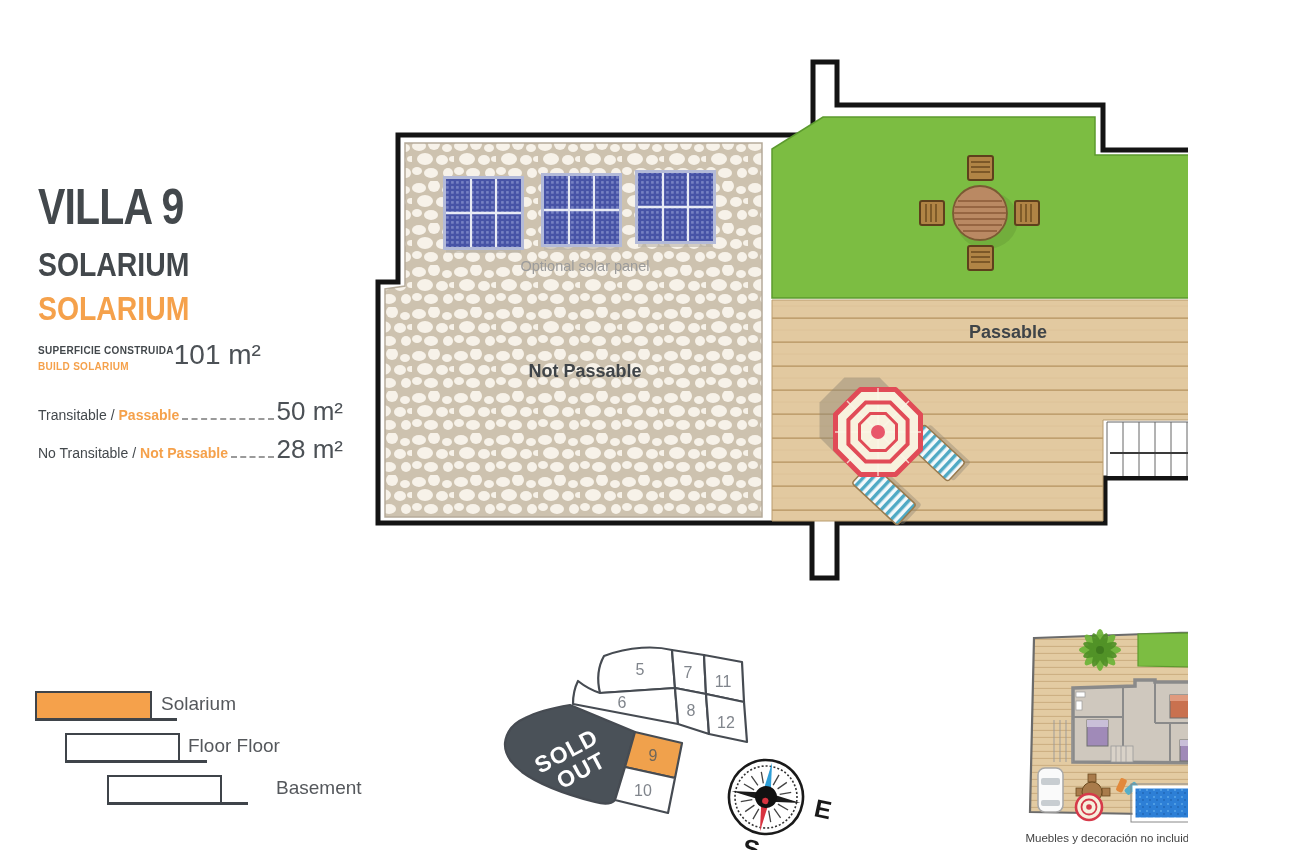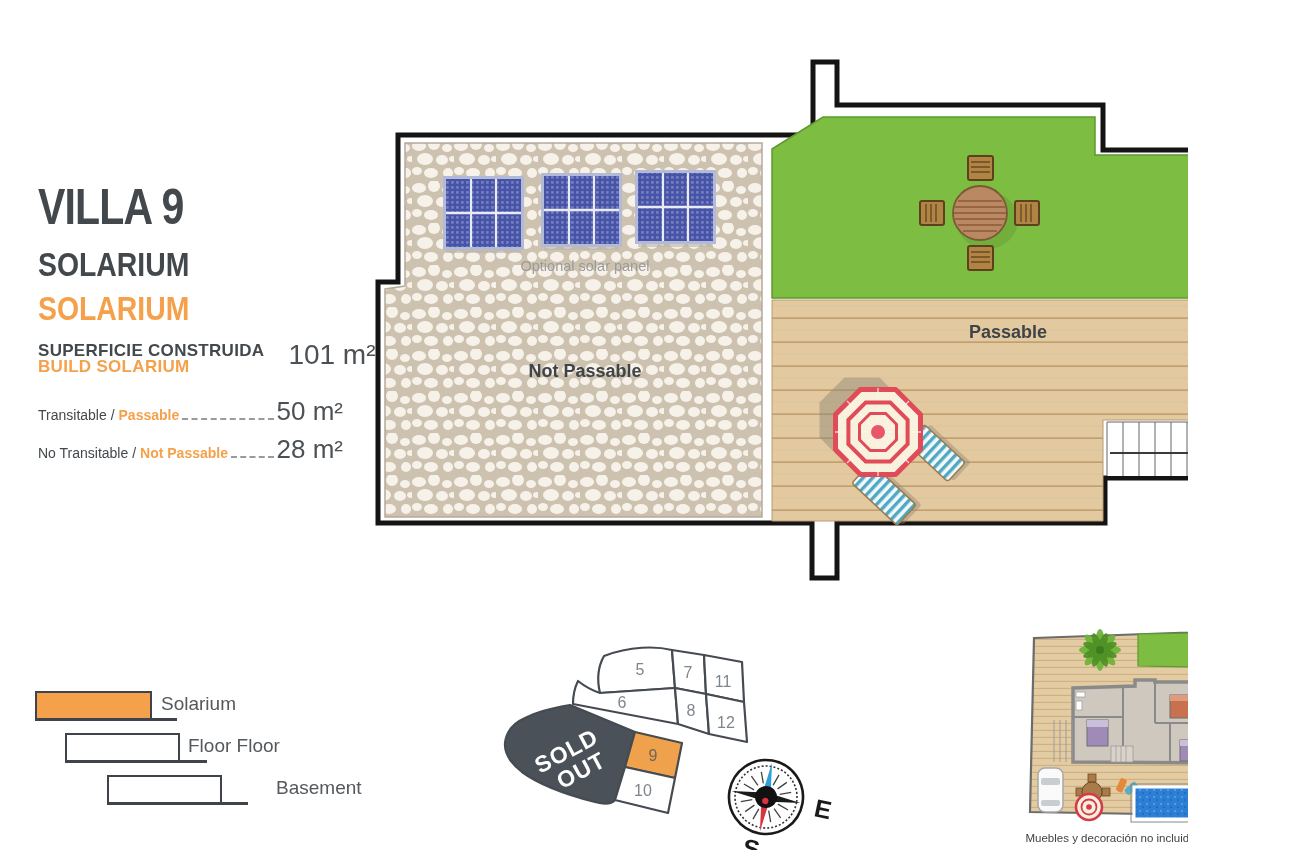--- a/index.html
+++ b/index.html
@@ -7,23 +7,23 @@
           font-family:"Liberation Sans",sans-serif;color:#43484C;}
   .abs{position:absolute;}
   
   .villa-title{left:38px;top:178px;font-size:50px;font-weight:800;letter-spacing:-1px;
                transform:scaleX(.82);transform-origin:left top;color:var(--dark-text,#43484C);white-space:nowrap;}
   .sub-dark{left:38px;top:246px;font-size:33px;font-weight:800;transform:scaleX(.86);transform-origin:left top;
             color:var(--dark-text,#43484C);white-space:nowrap;}
   .sub-accent{left:38px;top:290px;font-size:33px;font-weight:800;transform:scaleX(.86);transform-origin:left top;
               color:var(--accent-orange,#F5A14B);white-space:nowrap;}
   .surface{left:38px;top:343px;display:flex;align-items:flex-start;}
-  .surface .lbl{font-size:17px;font-weight:800;letter-spacing:.3px;line-height:16px;}
+  .surface .lbl{font-size:10px;font-weight:800;letter-spacing:.3px;line-height:16px;}
   .surface .lbl .l2{color:var(--accent-orange,#F5A14B);}
-  .surface .val{font-size:28px;font-weight:400;color:#4C5156;margin-left:24px;margin-top:-4px;white-space:nowrap;}
+  .surface .val{font-size:28px;font-weight:400;color:#4C5156;margin-top:-4px;white-space:nowrap;}
   .metrics{left:38px;top:396px;width:305px;}
   .mrow{display:flex;align-items:baseline;margin-bottom:7px;}
   .mrow .la{font-size:14px;font-weight:400;color:var(--dark-text,#43484C);white-space:nowrap;}
   .mrow .lb{font-size:14px;font-weight:600;color:var(--accent-orange,#F5A14B);white-space:nowrap;margin-left:4px;}
   .mrow .fill{flex:1;border-bottom:2px dashed #9a9a9a;margin:0 3px 4px 3px;height:1px;}
   .mrow .val{font-size:26px;color:#4C5156;white-space:nowrap;}
   
   .legend{left:20px;top:675px;width:300px;height:140px;}
   .lg-strip{position:absolute;height:3px;background:#3F444A;}
   .lg-box{position:absolute;border:2.5px solid #3F444A;background:#fff;box-sizing:border-box;}

